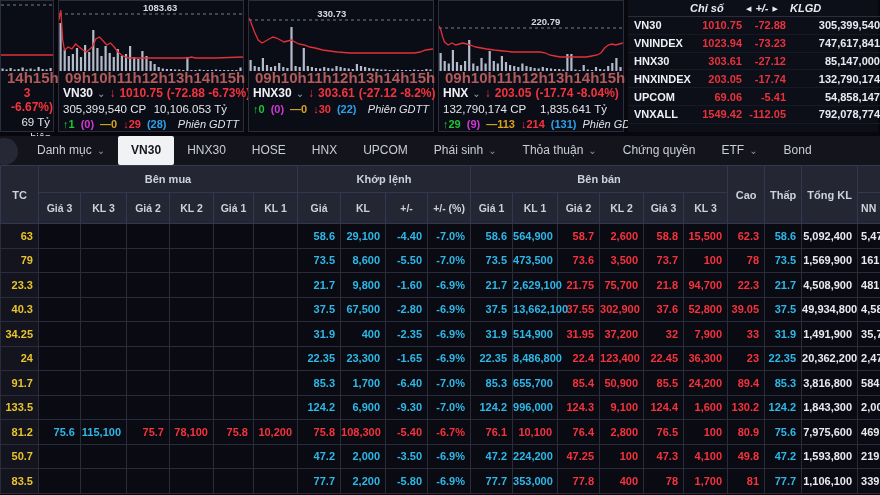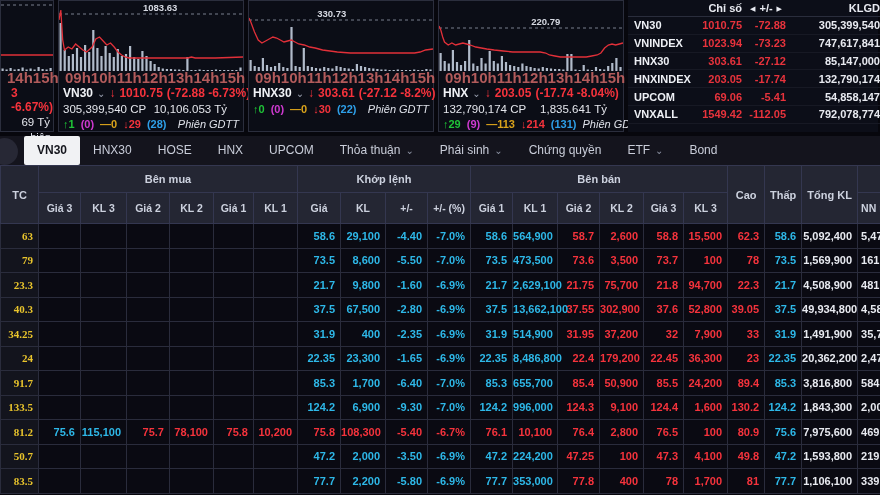--- a/index.html
+++ b/index.html
@@ -13,31 +13,31 @@
   .panel svg{display:block;margin-top:1px;}
   .axis{height:11px;display:flex;justify-content:space-between;padding:0 6px;font-size:15px;font-weight:700;color:#b25b5b;line-height:11px;}
   .f1{display:flex;align-items:baseline;gap:4px;padding:3px 4px 0;font-size:12px;line-height:14px;white-space:nowrap;}
   .pname{color:#f0f2f6;font-weight:700;}
   .chev{color:#9aa0b0;font-size:10px;}
   .arr,.val,.chg{color:#f5333c;font-weight:700;}
   .f2{display:flex;justify-content:space-between;padding:2px 16px 0 4px;font-size:11.5px;color:#e4e6ec;line-height:13px;white-space:nowrap;}
   .f3{display:flex;gap:6px;align-items:center;padding:2px 4px 0;font-size:11px;font-weight:700;line-height:13px;white-space:nowrap;}
   .su{color:#1fc437}.sc{color:#cf3ad1}.sf{color:#d9a21b}.sd{color:#f5333c}.sl{color:#2e9fe8}
   .sess{margin-left:auto;color:#dfe2ea;font-weight:400;font-style:italic;}
-  .frag1{color:#f5333c;font-weight:700;text-align:left;padding:3px 10px 0;font-size:12px;line-height:14px;}
+  .frag1{color:#f5333c;font-weight:700;text-align:center;padding:3px 10px 0;font-size:12px;line-height:14px;}
   .frag2{color:#e4e6ec;text-align:right;padding:2px 3px 0;font-size:11.5px;line-height:13px;}
   .frag3{color:#dfe2ea;text-align:right;padding:2px 2px 0;font-size:11px;line-height:13px;}
 
   
   .index-panel{width:250px;height:132px;background:#0c0e18;flex:none;box-sizing:border-box;}
   .idx-tabrow{height:15px;border-bottom:1px solid #363a4a;padding-left:8px;}
   .idx-tab{display:inline-block;font-size:11px;font-weight:700;color:#f2f3f7;padding:1px 6px 1px;border-bottom:2px solid #cfd3de;line-height:12px;}
   .idx-head,.idx-row{display:grid;grid-template-columns:62px 56px 44px 94px 60px;align-items:center;width:316px;}
   .idx-head{height:16px;font-size:11px;font-weight:700;color:#e9ebf2;border-bottom:1px solid #2a2d3c;}
-  .idx-head span{text-align:right;padding-right:4px;white-space:nowrap;}
+  .idx-head span{text-align:left;padding-right:4px;white-space:nowrap;font-style:italic;}
   .idx-head .hleft{text-align:left;padding-left:4px;}
   .arrow-sm{font-size:7px;position:relative;top:-1px;}
   .idx-row{height:16.8px;font-size:11px;font-weight:700;border-bottom:1px solid #171924;}
   .idx-row span{white-space:nowrap;}
   .idx-name{text-align:left;color:#eef0f5;padding-left:6px;}
   .idx-val,.idx-chg{color:#e8333c;text-align:right;padding-right:4px;}
   .idx-klgd{color:#e8eaf0;text-align:right;padding-right:4px;}
 
   
   .tabbar{position:absolute;top:136px;left:0;width:100%;height:29px;background:#14141d;display:flex;align-items:center;}
@@ -49,21 +49,21 @@
 
   
   table.board{position:absolute;top:165px;left:0;border-collapse:collapse;table-layout:fixed;width:920px;}
   .board th,.board td{border:1px solid #2a2c3c;white-space:nowrap;box-sizing:border-box;}
   .board thead th{background:#242633;color:#ccd1de;font-weight:700;font-size:11px;border-color:#343750;text-align:center;padding:0;overflow:hidden;}
   tr.h1{height:27px;}
   tr.h2{height:31px;}
   tr.h2 th{font-size:10.5px;text-align:center;}
   .board tbody tr{height:24.5px;}
   .board td{background:#0a0a12;font-size:11px;font-weight:700;text-align:right;padding:0 5px 0 0;overflow:visible;}
-  td.col-tc{background:#13141d;font-family:Liberation Serif, serif;}
+  td.col-tc{background:#13141d;}
   td.col-nn{text-align:left;padding:0 0 0 3px;}
   .c-y{color:#e9c42c}.c-f{color:#2eb8e8}.c-d{color:#f5333c}.c-w{color:#e8eaf0}
 </style>
 </head>
 <body>
 
 <div class="screen">
 
   <div class="top-row" id="top-row">
 
@@ -374,27 +374,28 @@
             <span class="idx-chg">-112.05</span>
             <span class="idx-klgd">792,078,774</span>
           </div>
         </div>
     </div>
   </div>
 
   <div class="tabbar">
     <div class="fab"></div>
     <div class="tabs" id="tabs">
+        <div class="tab">Danh mục<span class="tchev">⌄</span></div>
         <div class="tab active">VN30</div>
         <div class="tab">HNX30</div>
         <div class="tab">HOSE</div>
         <div class="tab">HNX</div>
         <div class="tab">UPCOM</div>
+        <div class="tab">Phái sinh<span class="tchev">⌄</span></div>
         <div class="tab">Thỏa thuận<span class="tchev">⌄</span></div>
-        <div class="tab">Phái sinh<span class="tchev">⌄</span></div>
         <div class="tab">Chứng quyền</div>
         <div class="tab">ETF<span class="tchev">⌄</span></div>
         <div class="tab">Bond</div>
       </div>
   </div>
 
   <table class="board">
     <colgroup id="board-cols">
         <col style="width: 38px;">
         <col style="width: 42px;">
@@ -573,21 +574,21 @@
           <td></td>
           <td></td>
           <td></td>
           <td class="c-f">22.35</td>
           <td class="c-f">23,300</td>
           <td class="c-f">-1.65</td>
           <td class="c-f">-6.9%</td>
           <td class="c-f">22.35</td>
           <td class="c-f">8,486,800</td>
           <td class="c-d">22.4</td>
-          <td class="c-d">179,200</td>
+          <td class="c-d">123,400</td>
           <td class="c-d">22.45</td>
           <td class="c-d">36,300</td>
           <td class="c-d">23</td>
           <td class="c-f">22.35</td>
           <td class="c-w">20,362,200</td>
           <td class="c-w col-nn">2,479</td>
         </tr>
         <tr>
           <td class="c-y col-tc">91.7</td>
           <td></td>

